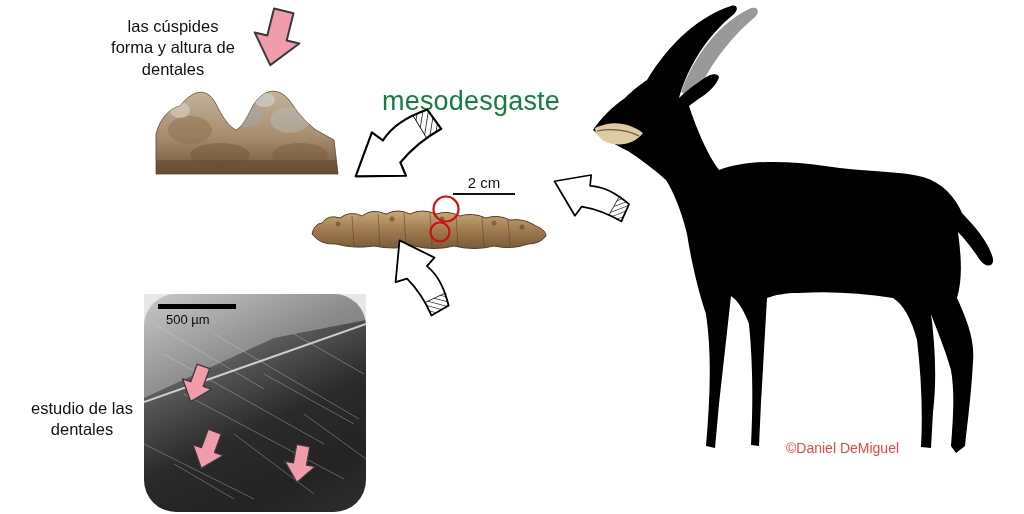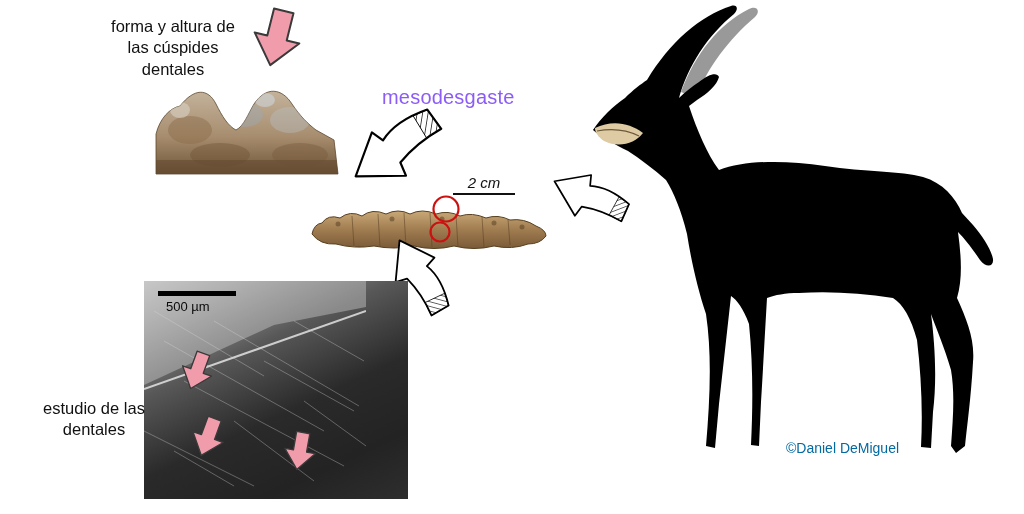--- a/index.html
+++ b/index.html
@@ -1,48 +1,48 @@
 <!DOCTYPE html>
 <html><head>
 <meta charset="utf-8">
 <style>
   html,body{margin:0;padding:0;}
   body{font-family:"Liberation Sans", sans-serif; background:#ffffff;}
   .canvas{position:relative;width:1024px;height:514px;background:#fff;overflow:hidden;}
   .abs{position:absolute;}
   .caption{text-align:center;color:#111;font-size:16.5px;line-height:1.3;}
   .caption span{display:block;}
-  .big-label{font-size:20px;color:#8b5cf6;letter-spacing:0.2px;}
+  .big-label{font-size:27px;color:#15803d;letter-spacing:0.2px;}
   .scale-wrap{text-align:center;}
   .scale-text{font-size:15px;color:#111;display:block;}
   .scale-line{border-top:2px solid #111;margin:2px auto 0 auto;}
   .sem{background:linear-gradient(155deg,#c6c6c6 0%,#9a9a9a 14%,#585858 34%,#2a2a2a 58%,#232323 80%,#2e2e2e 100%);}
   .sem-scalebar{position:absolute;background:#000;}
   .sem-scaletext{position:absolute;font-size:13px;color:#0a0a0a;}
-  .credit{font-size:14px;color:#0369a1;text-align:right;}
+  .credit{font-size:14px;color:#ef4444;text-align:right;}
   .arrow-body{fill:#ffffff;stroke:#000;stroke-width:2;stroke-linejoin:round;}
   .arrow-tail{stroke:#000;stroke-width:0.8;}
   .pink-poly{stroke:#3a3a3a;stroke-width:2;stroke-linejoin:round;}
 </style>
 </head>
 <body>
 
 <div class="canvas">
 
   <svg width="0" height="0" style="position:absolute">
     <defs>
       <pattern id="hatch" width="5" height="5" patternUnits="userSpaceOnUse" patternTransform="rotate(45)">
         <line x1="0" y1="0" x2="0" y2="5" stroke="#000" stroke-width="1.3"></line>
       </pattern>
     </defs>
   </svg>
 
   <div class="abs caption" style="left:88px;top:16px;width:170px;">
+    <span>las cúspides</span>
     <span>forma y altura de</span>
-    <span>las cúspides</span>
     <span>dentales</span>
   </div>
 
   <svg class="abs" style="left:250px;top:8px;transform:rotate(14deg);" width="54" height="60" viewBox="0 0 50 60">
     <polygon class="pink-poly" points="15,2 35,2 35,30 48,30 25,58 2,30 15,30" fill="#f09cab"></polygon>
   </svg>
 
   <svg class="abs" style="left:150px;top:60px;" width="196" height="118" viewBox="0 0 196 118">
     <defs>
       <linearGradient id="cuspGrad" x1="0" y1="0" x2="0" y2="1">
@@ -67,21 +67,21 @@
     </g>
   </svg>
 
   <div class="abs big-label" style="left:382px;top:86px;">mesodesgaste</div>
 
   <svg class="abs" style="left:342px;top:118px;transform:rotate(-36deg);" width="108" height="66" viewBox="0 0 100 60">
     <path class="arrow-body" d="M96,16 Q66,7 46,15 L42,3 L6,27 L44,54 L47,41 Q70,35 96,38 Z"></path>
     <path class="arrow-tail" d="M96,16 L96,38 L80,37 L82,13 Z" fill="url(#hatch)"></path>
   </svg>
 
-  <div class="abs scale-wrap" style="left:450px;top:174px;width:68px;font-style:italic;">
+  <div class="abs scale-wrap" style="left:450px;top:174px;width:68px;">
     <span class="scale-text">2 cm</span>
     <div class="scale-line" style="width:62px;"></div>
   </div>
 
   <svg class="abs" style="left:308px;top:204px;" width="244" height="52" viewBox="0 0 244 52">
     <defs>
       <linearGradient id="rowGrad" x1="0" y1="0" x2="0" y2="1">
         <stop offset="0" stop-color="#c9a877"></stop>
         <stop offset="0.5" stop-color="#a07c50"></stop>
         <stop offset="1" stop-color="#7a5a38"></stop>
@@ -113,21 +113,21 @@
     <path class="arrow-body" d="M96,16 Q66,7 46,15 L42,3 L6,27 L44,54 L47,41 Q70,35 96,38 Z"></path>
     <path class="arrow-tail" d="M96,16 L96,38 L80,37 L82,13 Z" fill="url(#hatch)"></path>
   </svg>
 
   <svg class="abs" style="left:372px;top:248px;transform:rotate(60deg);" width="90" height="56" viewBox="0 0 100 60">
     <path class="arrow-body" d="M96,16 Q66,7 46,15 L42,3 L6,27 L44,54 L47,41 Q70,35 96,38 Z"></path>
     <path class="arrow-tail" d="M96,16 L96,38 L80,37 L82,13 Z" fill="url(#hatch)"></path>
   </svg>
 
 
-  <div class="abs sem" style="left:144px;top:281px;width:264px;height:218px;">
+  <div class="abs sem" style="left:144px;top:294px;width:222px;height:218px;border-radius:32px;">
     <svg width="222" height="218" viewBox="0 0 222 218" style="position:absolute;left:0;top:0;">
       <polygon points="0,0 222,0 222,26 130,44 0,104" fill="#c9c9c9" opacity="0.45"></polygon>
       <line x1="0" y1="108" x2="222" y2="30" stroke="#ececec" stroke-width="2" opacity="0.8"></line>
       <g stroke="#d8d8d8" stroke-width="1" opacity="0.35">
         <line x1="20" y1="60" x2="180" y2="150"></line>
         <line x1="40" y1="100" x2="200" y2="185"></line>
         <line x1="70" y1="40" x2="215" y2="125"></line>
         <line x1="0" y1="150" x2="110" y2="205"></line>
         <line x1="120" y1="80" x2="210" y2="130"></line>
         <line x1="90" y1="140" x2="170" y2="200"></line>
@@ -143,21 +143,21 @@
       <polygon class="pink-poly" points="15,2 35,2 35,30 48,30 25,58 2,30 15,30" fill="#f09cab"></polygon>
     </svg>
     <svg style="position:absolute;left:46px;top:135px;transform:rotate(20deg);" width="36" height="42" viewBox="0 0 50 60">
       <polygon class="pink-poly" points="15,2 35,2 35,30 48,30 25,58 2,30 15,30" fill="#f09cab"></polygon>
     </svg>
     <svg style="position:absolute;left:139px;top:150px;transform:rotate(10deg);" width="34" height="40" viewBox="0 0 50 60">
       <polygon class="pink-poly" points="15,2 35,2 35,30 48,30 25,58 2,30 15,30" fill="#f09cab"></polygon>
     </svg>
   </div>
 
-  <div class="abs caption" style="left:20px;top:398px;width:148px;">
+  <div class="abs caption" style="left:8px;top:398px;width:148px;">
     <span>estudio de las</span>
     <span>dentales</span>
   </div>
 
   <svg class="abs" style="left:585px;top:2px;" width="434" height="460" viewBox="0 0 434 460">
     <path d="M96,90 C110,52 134,22 164,7 C172,3 176,9 170,15 C144,37 122,66 111,96 Z" fill="#999999"></path>
     <path d="M8,128 C16,116 28,104 40,96 C48,88 56,82 62,78 C85,40 115,14 146,4 C152,2 154,7 149,12 C122,34 103,64 94,96 C100,90 108,84 114,80 C124,72 132,70 134,75 C132,83 122,92 112,98 L104,104 C112,128 122,152 134,168 C160,158 200,158 240,164 C280,170 316,169 338,175 C358,181 370,195 377,211 L388,223 C398,235 406,247 408,257 C409,265 401,266 395,258 C387,246 379,236 373,230 C376,252 378,276 372,296 C382,318 390,338 388,360 C386,396 382,424 380,444 L371,451 L366,444 C368,416 370,392 366,368 C359,344 351,326 346,312 C350,342 352,378 348,410 L346,446 L336,445 C338,408 336,372 332,338 C326,316 318,302 308,296 C276,291 244,289 214,291 C200,291 190,293 182,296 C180,330 178,368 176,400 L174,444 L166,443 C168,402 168,362 164,322 C158,306 152,298 146,294 C142,330 138,366 134,402 L130,446 L121,444 C125,398 127,352 121,312 C113,288 106,258 102,232 C96,208 89,191 81,178 C69,167 55,157 43,149 C31,143 16,135 8,128 Z" fill="#000000"></path>
     <path d="M10,126 C26,118 44,120 58,131 C50,142 33,146 19,139 C13,135 10,130 10,126 Z" fill="#dfcba3"></path>
     <path d="M12,129 C28,126 42,128 54,134" fill="none" stroke="#6b5a3a" stroke-width="1.2"></path>
   </svg>

